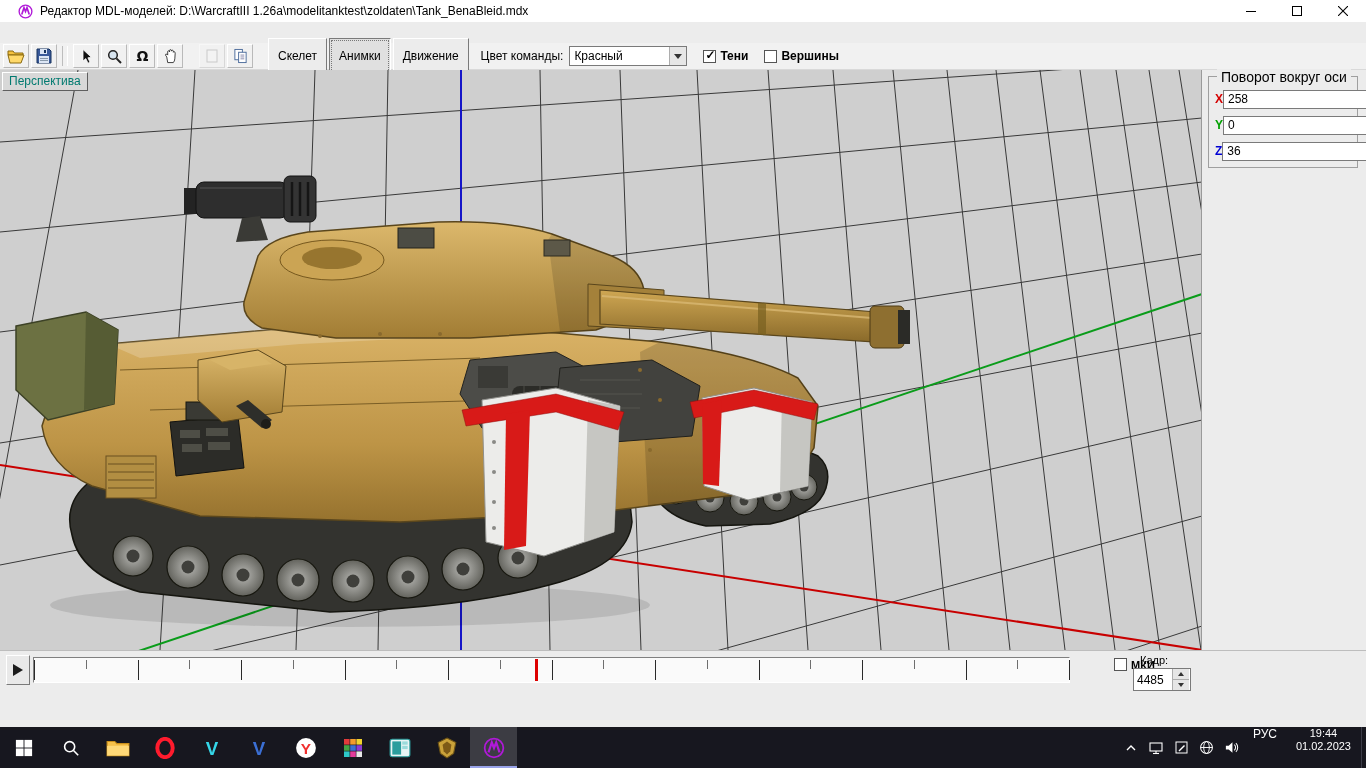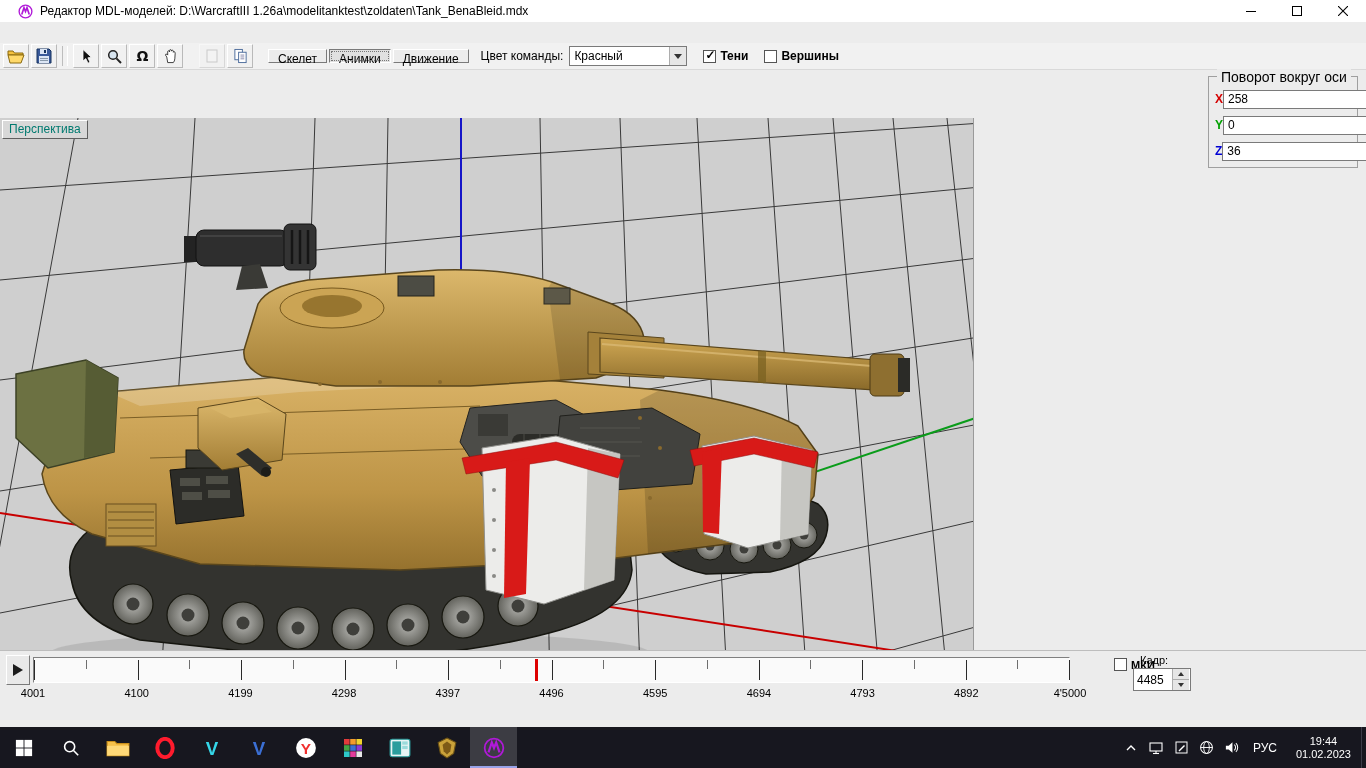--- a/index.html
+++ b/index.html
@@ -23,37 +23,37 @@
   
   .toolbar { position:absolute; top:43px; left:0; width:1366px; height:27px;
     background:#f1f1f1; border-bottom:1px solid #d9d9d9;
     display:flex; align-items:center; padding-left:2px; }
   .tbtn { width:26px; height:24px; display:flex; align-items:center; justify-content:center;
     background:#f1f1f1; border:1px solid #f1f1f1;
     border-color:#ffffff #b9b9b9 #b9b9b9 #ffffff; margin:0 1px; }
   .tbtn.disabled { opacity:.45; }
   .tsep { width:6px; height:20px; border-left:1px solid #bdbdbd; border-right:1px solid #ffffff; margin:0 4px; }
   .tgap { width:14px; }
-  .modebtn { height:14px; padding:2px 9px; font-size:12px; color:#000; background:#ececec;
+  .modebtn { height:36px; padding:2px 9px; font-size:12px; color:#000; background:#ececec;
     border:1px solid; border-color:#ffffff #7a7a7a #7a7a7a #ffffff; margin-right:2px; }
   .modebtn.pressed { border-color:#7a7a7a #ffffff #ffffff #7a7a7a; background:#e0e0e0; outline:1px dotted #777; outline-offset:-3px; }
   .tlabel { font-size:12px; margin:0 6px 0 10px; }
   .combo { width:118px; height:20px; background:#fff; border:1px solid #7a7a7a; display:flex; align-items:stretch; }
   .combo-text { flex:1; font-size:12px; padding:2px 4px; overflow:hidden; }
   .combo-btn { width:17px; background:#e6e6e6; border-left:1px solid #adadad;
     display:flex; align-items:center; justify-content:center; }
   .arrow-down { width:0; height:0; border-left:4px solid transparent; border-right:4px solid transparent; border-top:5px solid #333; }
   .chk { display:flex; align-items:center; margin-left:16px; font-size:12px;font-weight:bold; }
   .chkbox { width:13px; height:13px; background:#fff; border:1px solid #555; margin-right:4px; position:relative; }
   .chkbox.checked::after { content:"\2713"; position:absolute; top:-3px; left:1px; font-size:12px; font-weight:bold; color:#000; }
 
   
   .main { position:absolute; top:70px; left:0; width:1366px; height:580px; }
-  .viewport { position:absolute; left:0; top:0; width:974px; height:580px;
-    background:#cfcfcf; border-right:1px solid #9a9a9a; overflow:hidden;margin-top:48px; }
+  .viewport { position:absolute; left:0; top:0; width:1202px; height:580px;
+    background:#cfcfcf; border-right:1px solid #9a9a9a; overflow:hidden; }
   .vplabel { position:absolute; top:2px; left:2px; z-index:5; padding:1px 6px 2px 6px; font-size:12px;
     color:#007a70; background:#d8d8d8; border:1px solid; border-color:#ffffff #5f5f5f #5f5f5f #ffffff; }
   .rightpanel { position:absolute; left:1203px; top:0; width:163px; height:580px; background:#ececec; }
   .groupbox { position:absolute; left:5px; top:6px; width:150px; height:92px; border:1px solid #9f9f9f; }
   .grouptitle { position:absolute; top:-8px; left:8px; background:#ececec; padding:0 4px; font-size:14px; }
   .grouprow { display:flex; align-items:center; height:24px; padding:0 6px; margin-top:2px; }
   .grouprow:first-of-type { margin-top:10px; }
   .axislabel { width:15px; font-size:12px; font-weight:bold; }
   .axisinput { flex:1; height:19px; border:1px solid #7a7a7a; font-size:12px; padding:0 4px;
     background:#fff; font-family:"Liberation Sans",sans-serif; }
@@ -86,21 +86,21 @@
   
   .statusbar { position:absolute; top:702px; left:0; width:1366px; height:25px; background:#f7f7f7;
     border-top:1px solid #d2d2d2; font-size:12px; color:#000; padding:5px 6px; }
 
   
   .taskbar { position:absolute; top:727px; left:0; width:1366px; height:41px; background:#17171f;
     display:flex; align-items:stretch; }
   .tb-left { display:flex; align-items:stretch; }
   .tb-icon { width:47px; display:flex; align-items:center; justify-content:center; }
   .tb-icon.active { background:rgba(255,255,255,.16); box-shadow:inset 0 -2px 0 #98a2e8; }
-  .tb-right { margin-left:auto; display:flex; align-items:center; color:#fff; }
+  .tb-right { margin-left:auto; display:flex; color:#fff; }
   .tray-ic { width:25px; height:41px; display:flex; align-items:center; justify-content:center; }
   .lang { font-size:12px; padding:0 9px; }
   .clock { font-size:11px; text-align:center; line-height:13px; padding:0 10px; }
   .showdesk { width:5px; height:41px; border-left:1px solid #3c3c48; }
 </style>
 </head>
 <body>
 
 <div class="window">
 
@@ -426,33 +426,20 @@
         <div class="tickminor" style="left: 55%;"></div>
         <div class="tickline" style="left: 60%;"></div>
         <div class="tickminor" style="left: 65%;"></div>
         <div class="tickline" style="left: 70%;"></div>
         <div class="tickminor" style="left: 75%;"></div>
         <div class="tickline" style="left: 80%;"></div>
         <div class="tickminor" style="left: 85%;"></div>
         <div class="tickline" style="left: 90%;"></div>
         <div class="tickminor" style="left: 95%;"></div>
         <div class="tickline" style="left: 100%;"></div>
-      </div>
-    <div class="ticklabels">
-        <div class="ticklabel" style="left: 0%;">4001</div>
-        <div class="ticklabel" style="left: 10%;">4100</div>
-        <div class="ticklabel" style="left: 20%;">4199</div>
-        <div class="ticklabel" style="left: 30%;">4298</div>
-        <div class="ticklabel" style="left: 40%;">4397</div>
-        <div class="ticklabel" style="left: 50%;">4496</div>
-        <div class="ticklabel" style="left: 60%;">4595</div>
-        <div class="ticklabel" style="left: 70%;">4694</div>
-        <div class="ticklabel" style="left: 80%;">4793</div>
-        <div class="ticklabel" style="left: 90%;">4892</div>
-        <div class="ticklabel" style="left: 100%;">4'5000</div>
       </div>
     <label class="chk mki">
       <span class="chkbox"></span>
       <span style="font-size:11px;">МКИ</span>
     </label>
     <span class="framelabel">Кадр:</span>
     <span class="framebox">
       <input class="frameinput" value="4485" style="">
       <span class="spin">
         <div>

